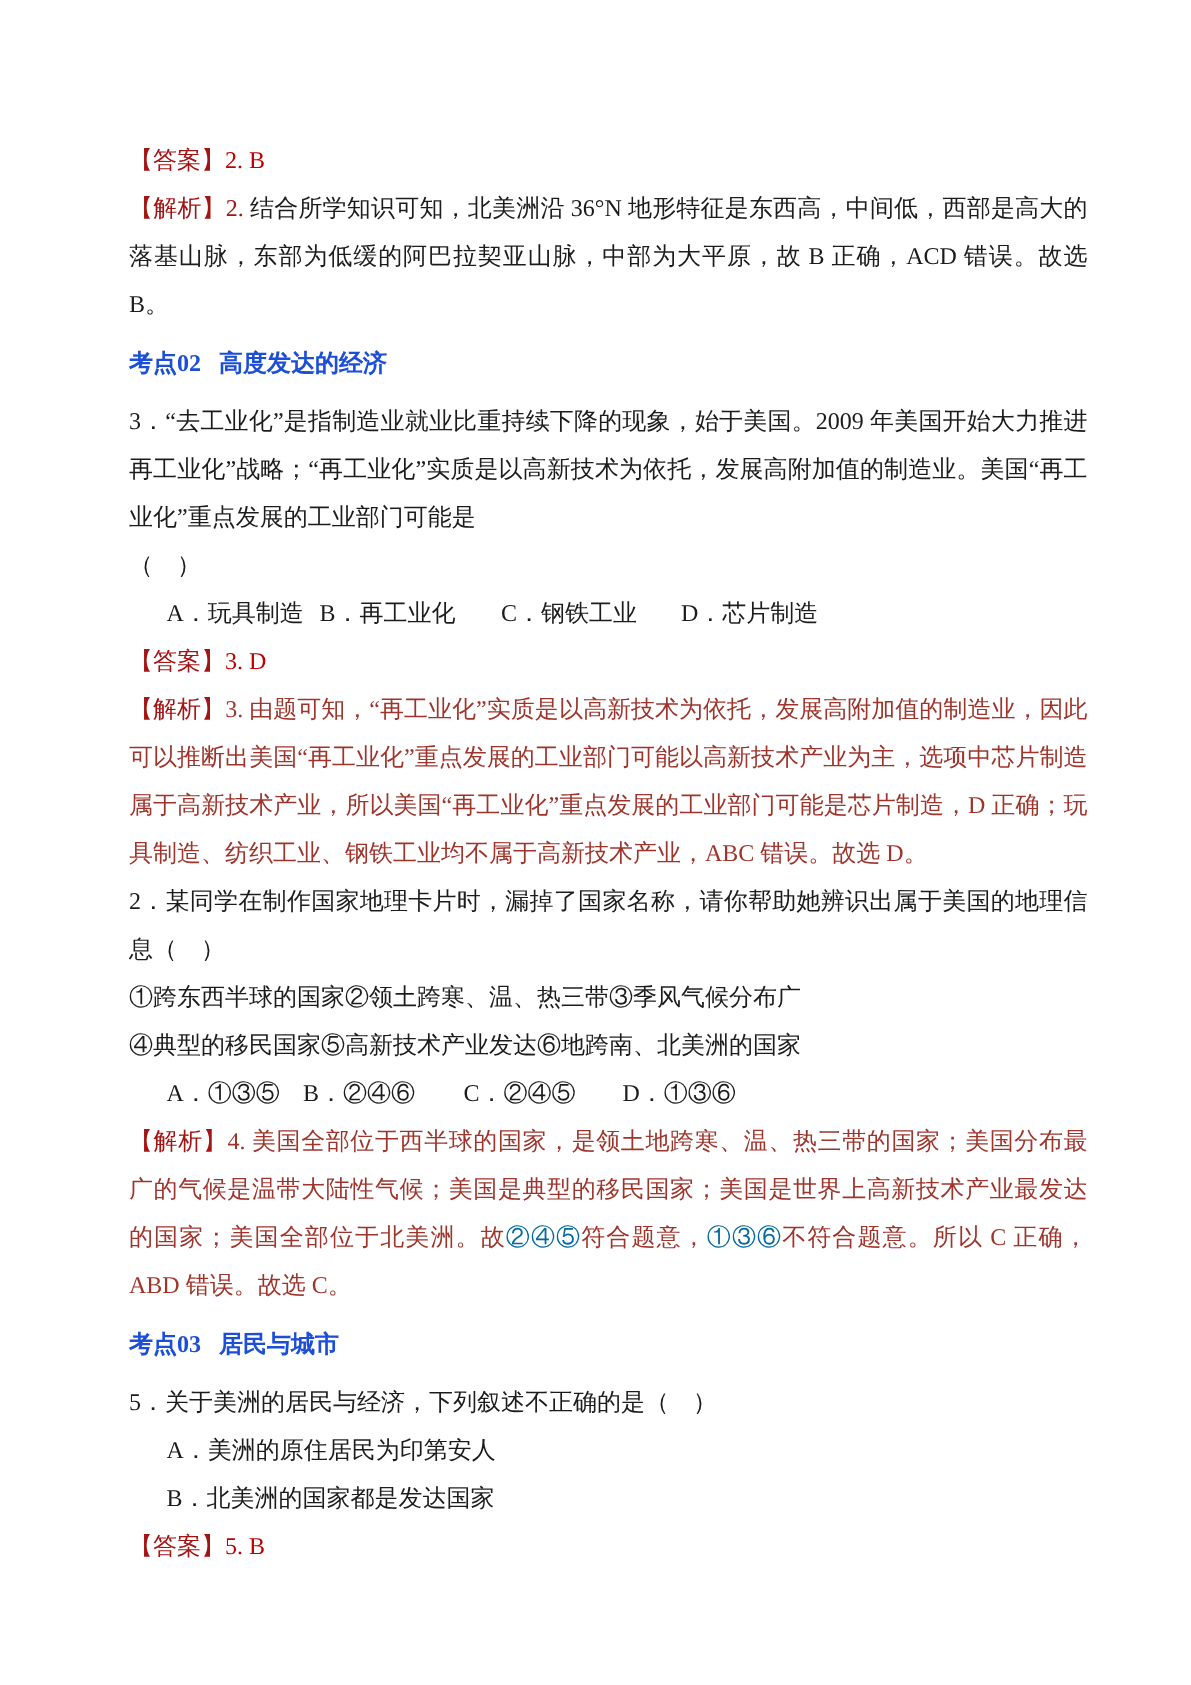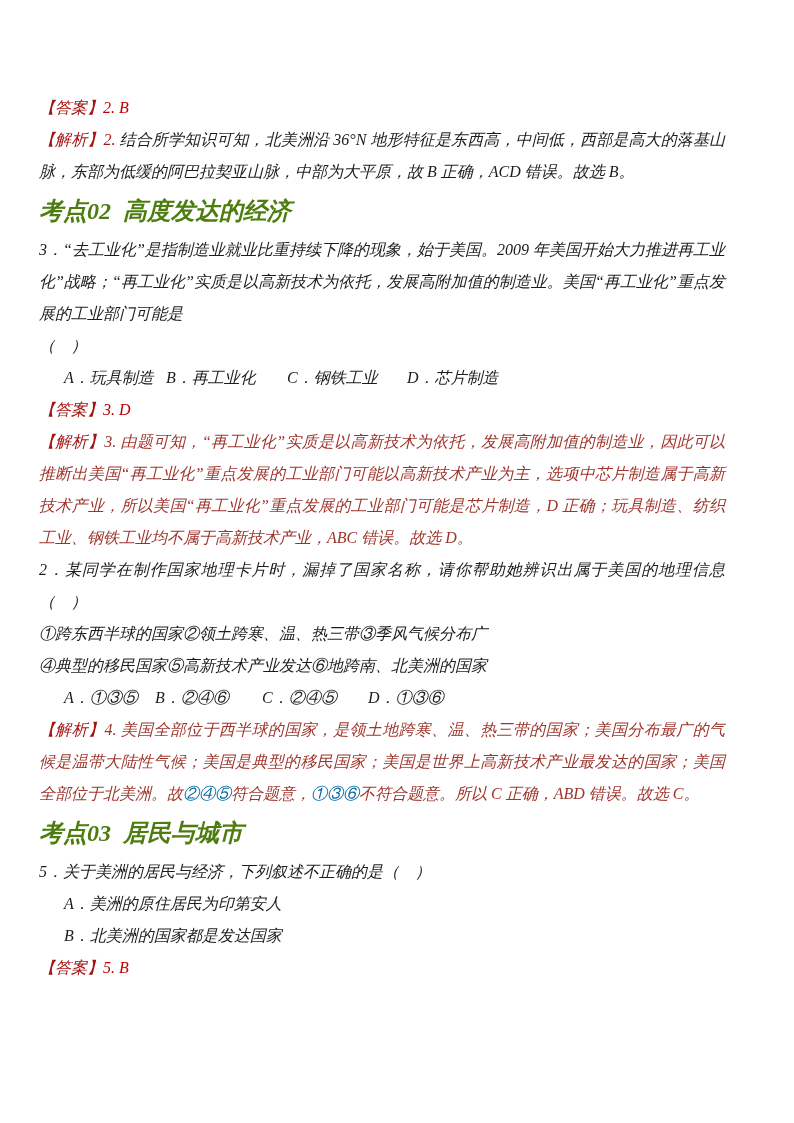--- a/index.html
+++ b/index.html
@@ -6,40 +6,39 @@
   body{
     width:794px;height:1123px;
     background:#ffffff;
     font-family:"Liberation Serif","DejaVu Serif",serif;
     color:#1c1c1c;
     overflow:hidden;
   }
   .page{
     box-sizing:border-box;
     width:788px;height:1123px;
-    padding:92px 63px 0 39px;
-    font-style:italic;
+    padding:92px 63px 0 86px;
   }
   .para{
     margin:0;
     font-size:16px;
     line-height:32px;
     text-align:justify;
   }
   .lbl{color:#a31414;}
   .ansval{color:#c00000;}
   .rednum{color:#a31414;}
   .redtext{color:#9e352c;}
   .em-red{color:#0369a1;}
   .heading{
     margin:8px 0;
-    font-size:24px;
+    font-size:16px;
     line-height:30px;
     font-weight:bold;
-    color:#4d7c0f;
+    color:#1d4ed8;
   }
   .heading .ht{margin-left:12px;}
   .opts{padding-left:25px;}
   .opt{display:inline-block;}
   .q3o1{width:102px;} .q3o2{width:121px;} .q3o3{width:120px;}
   .q4o1{width:91px;}  .q4o2{width:107px;} .q4o3{width:106px;}
   .indent{padding-left:25px;}
 </style>
 </head>
 <body>

